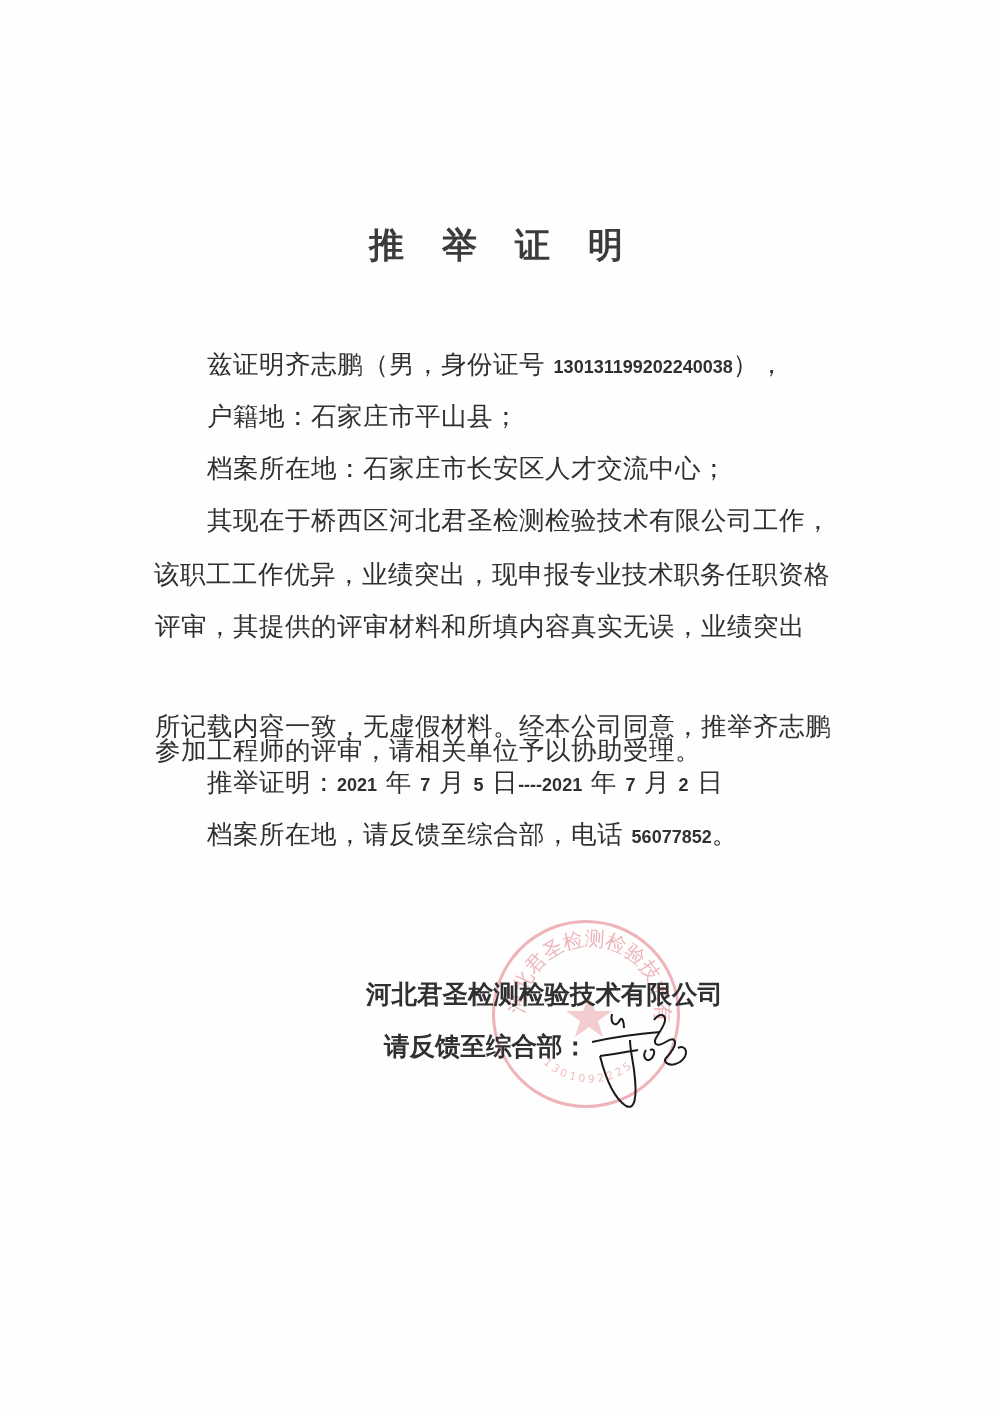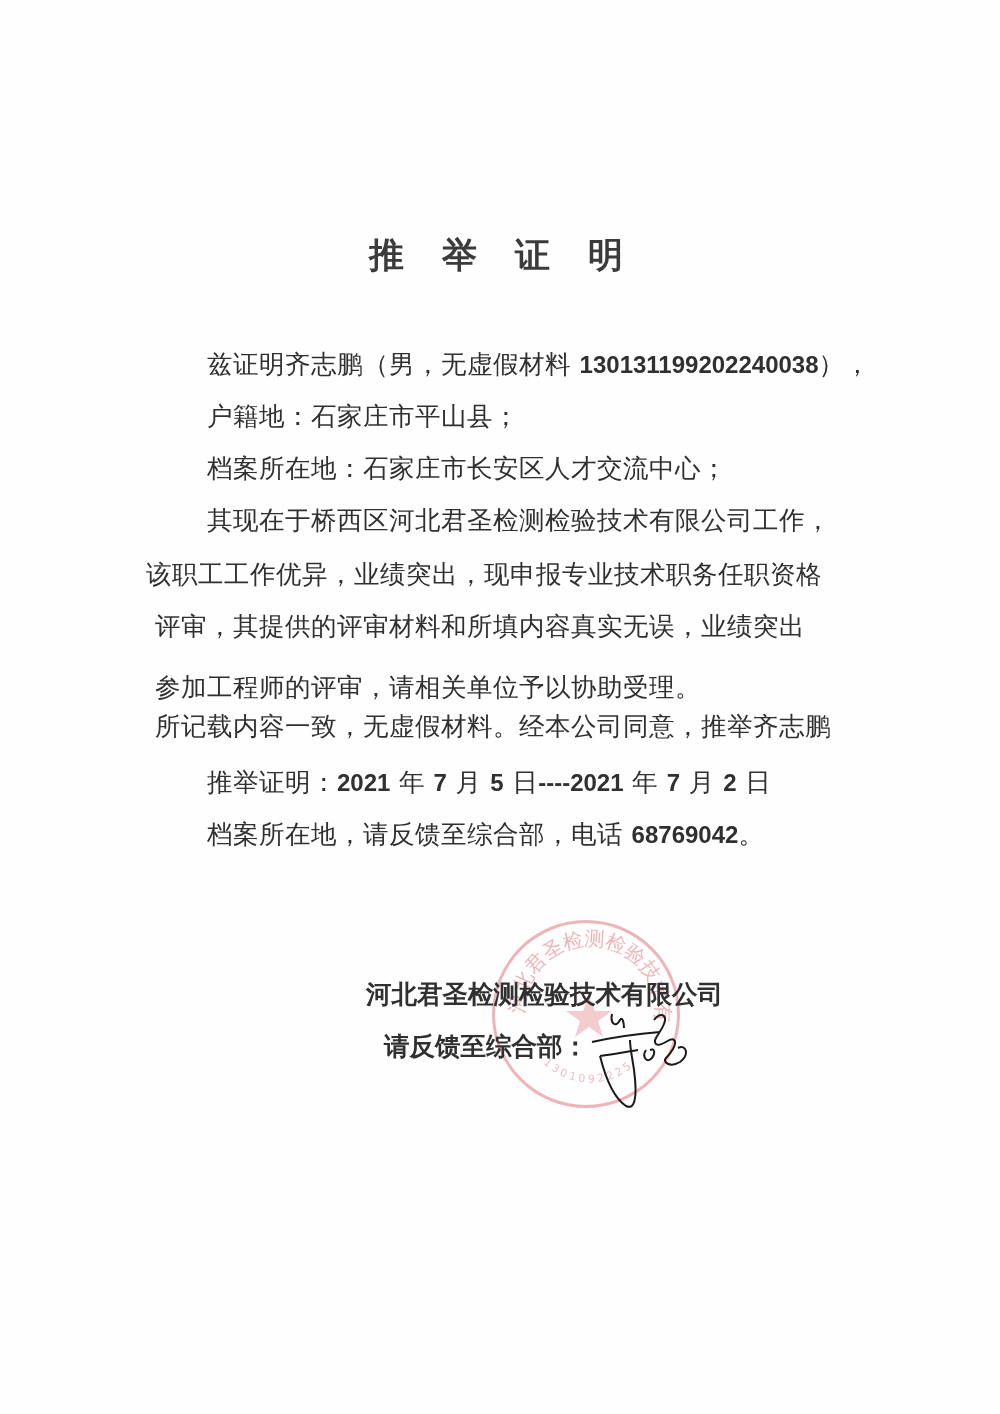--- a/index.html
+++ b/index.html
@@ -17,21 +17,21 @@
     }
     .page {
       position: absolute;
       left: 0; top: 0;
       width: 1000px;
       height: 1414px;
       background: #fefefe;
     }
     .title {
       position: absolute;
-      top: 232px;
+      top: 222px;
       left: 0;
       width: 1000px;
       text-align: center;
       font-family: "DejaVu Serif", "Liberation Serif", serif;
       font-weight: bold;
       font-size: 35px;
       letter-spacing: 38px;
       color: #3b3b3b;
       padding-left: 30px;
       box-sizing: border-box;
@@ -40,21 +40,21 @@
       position: absolute;
       font-size: 25.5px;
       line-height: 30px;
       white-space: nowrap;
       color: #303030;
       letter-spacing: 0.5px;
     }
     .line .num {
       font-family: "Liberation Sans", sans-serif;
       font-weight: bold;
-      font-size: 24px;
+      font-size: 18px;
       letter-spacing: 0;
       margin-top: 8px;
     }
     .stamp {
       position: absolute;
       left: 492px;
       top: 920px;
       width: 188px;
       height: 188px;
       border-radius: 50%;
@@ -80,39 +80,39 @@
     }
   </style>
 </head>
 <body>
 
 <div class="page">
 
   <div class="title">推举证明</div>
 
   <div class="line" style="left:207px; top:349px;">
-    <span>兹证明齐志鹏（男，无虚假材料 </span><span class="num">130131199202240038</span><span>），</span>
+    <span>兹证明齐志鹏（男，身份证号 </span><span class="num">130131199202240038</span><span>），</span>
   </div>
 
   <div class="line" style="left:207px; top:401px;">户籍地：石家庄市平山县；</div>
 
   <div class="line" style="left:207px; top:453px;">档案所在地：石家庄市长安区人才交流中心；</div>
 
   <div class="line" style="left:207px; top:505px;text-align:right;">其现在于桥西区河北君圣检测检验技术有限公司工作，</div>
-  <div class="line" style="left:146px; top:559px;">该职工工作优异，业绩突出，现申报专业技术职务任职资格</div>
+  <div class="line" style="left:154px; top:559px;">该职工工作优异，业绩突出，现申报专业技术职务任职资格</div>
   <div class="line" style="left:155px; top:611px;">评审，其提供的评审材料和所填内容真实无误，业绩突出</div>
   <div class="line" style="left:155px; top:663px;margin-top:48px;">所记载内容一致，无虚假材料。经本公司同意，推举齐志鹏</div>
-  <div class="line" style="left:155px; top:672px;">参加工程师的评审，请相关单位予以协助受理。</div>
+  <div class="line" style="left:155px; top:735px;">参加工程师的评审，请相关单位予以协助受理。</div>
 
   <div class="line" style="left:207px; top:767px;">
     <span>推举证明：</span><span class="num">2021</span><span> 年 </span><span class="num">7</span><span> 月 </span><span class="num">5</span><span> 日</span><span class="num">----</span><span class="num">2021</span><span> 年 </span><span class="num">7</span><span> 月 </span><span class="num">2</span><span> 日</span>
   </div>
 
   <div class="line" style="left:207px; top:819px;">
-    <span>档案所在地，请反馈至综合部，电话 </span><span class="num">68769042</span><span>。</span>
+    <span>档案所在地，请反馈至综合部，电话 </span><span class="num">56077852</span><span>。</span>
   </div>
 
   <div class="stamp">
     <svg width="188" height="188" viewBox="0 0 188 188">
       <defs>
         <path id="arcTop" d="M 30 100 A 66 66 0 1 1 160 100" fill="none"></path>
         <path id="arcBot" d="M 40 130 A 66 66 0 0 0 150 130" fill="none"></path>
       </defs>
       <text font-size="20" fill="rgba(220,90,100,0.45)" font-family="DejaVu Sans, sans-serif">
         <textPath href="#arcTop" startOffset="4%">河北君圣检测检验技术有限公司</textPath>

